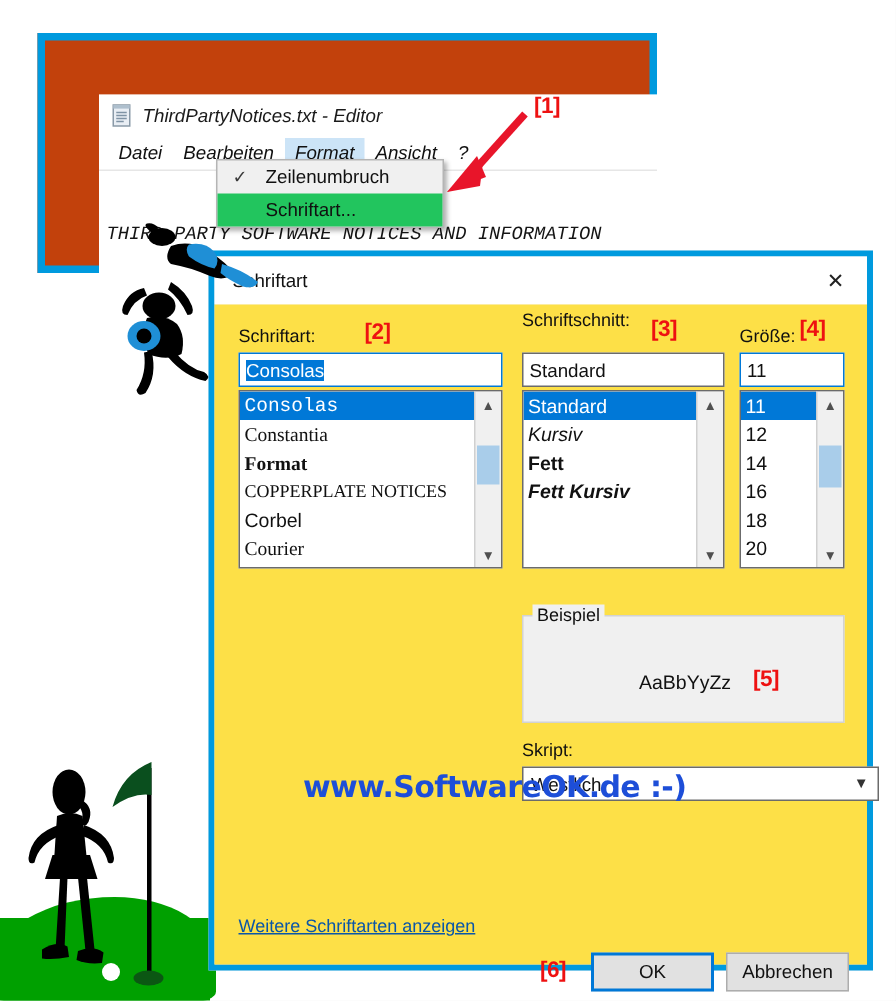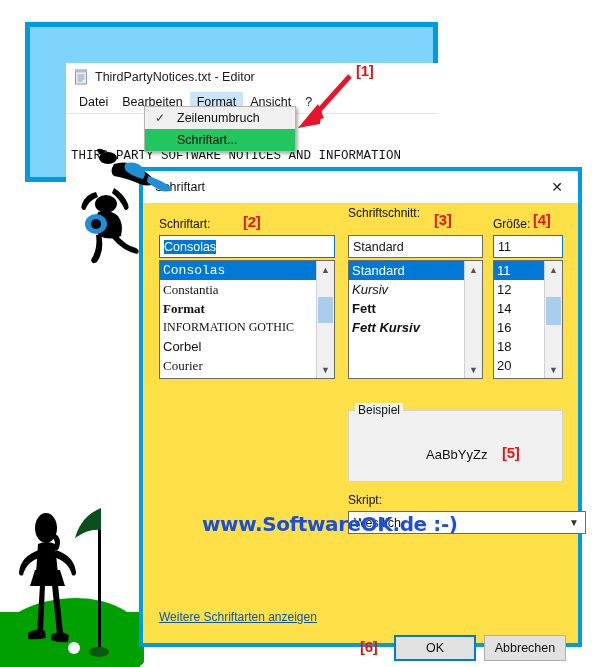--- a/index.html
+++ b/index.html
@@ -30,23 +30,24 @@
     left: 0px; top: 612px;
     width: 140px; height: 56px;
     background: #00a000;
   }
 
   
   #notepad-frame {
     position: absolute;
     left: 25px; top: 22px;
     width: 413px; height: 160px;
-    background: #7dd3fc;
+    background: #c2410c;
     border: 5px solid #009ade;
     box-sizing: border-box;
+    font-style: italic;
   }
   #notepad-window {
     position: absolute;
     left: 36px; top: 36px;
     width: 372px; height: 119px;
     background: #ffffff;
     box-sizing: border-box;
     overflow: hidden;
   }
   #np-titlebar {
@@ -397,21 +398,21 @@
 
       <span class="fd-label" style="left:16px; top:14px;">Schriftart:</span>
       <div class="fd-input focused" style="left:16px; top:32px; width:176px;">
         <span class="sel-text">Consolas</span>
       </div>
       <div class="listbox" style="left:16px; top:57px; width:176px; height:119px;">
         <div class="list-items">
           <div class="list-row selected" style="font-family:'Liberation Mono',monospace;">Consolas</div>
           <div class="list-row" style="font-family:'Liberation Serif',serif;">Constantia</div>
           <div class="list-row" style="font-family:'Liberation Serif',serif;font-weight:bold;">Format</div>
-          <div class="list-row" style="font-family:'Liberation Serif',serif;font-variant:small-caps;font-size:12px;">INFORMATION GOTHIC</div>
+          <div class="list-row" style="font-family:'Liberation Serif',serif;font-variant:small-caps;font-size:12px;">COPPERPLATE NOTICES</div>
           <div class="list-row">Corbel</div>
           <div class="list-row" style="font-family:'Liberation Serif',serif;">Courier</div>
         </div>
         <div class="sb">
           <div class="sb-arrow">▲</div>
           <div class="sb-thumb" style="top:36px; height:26px;"></div>
           <div class="sb-arrow bot">▼</div>
         </div>
       </div>
       <div class="marker" style="left:100px; top:10px;">[2]</div>

